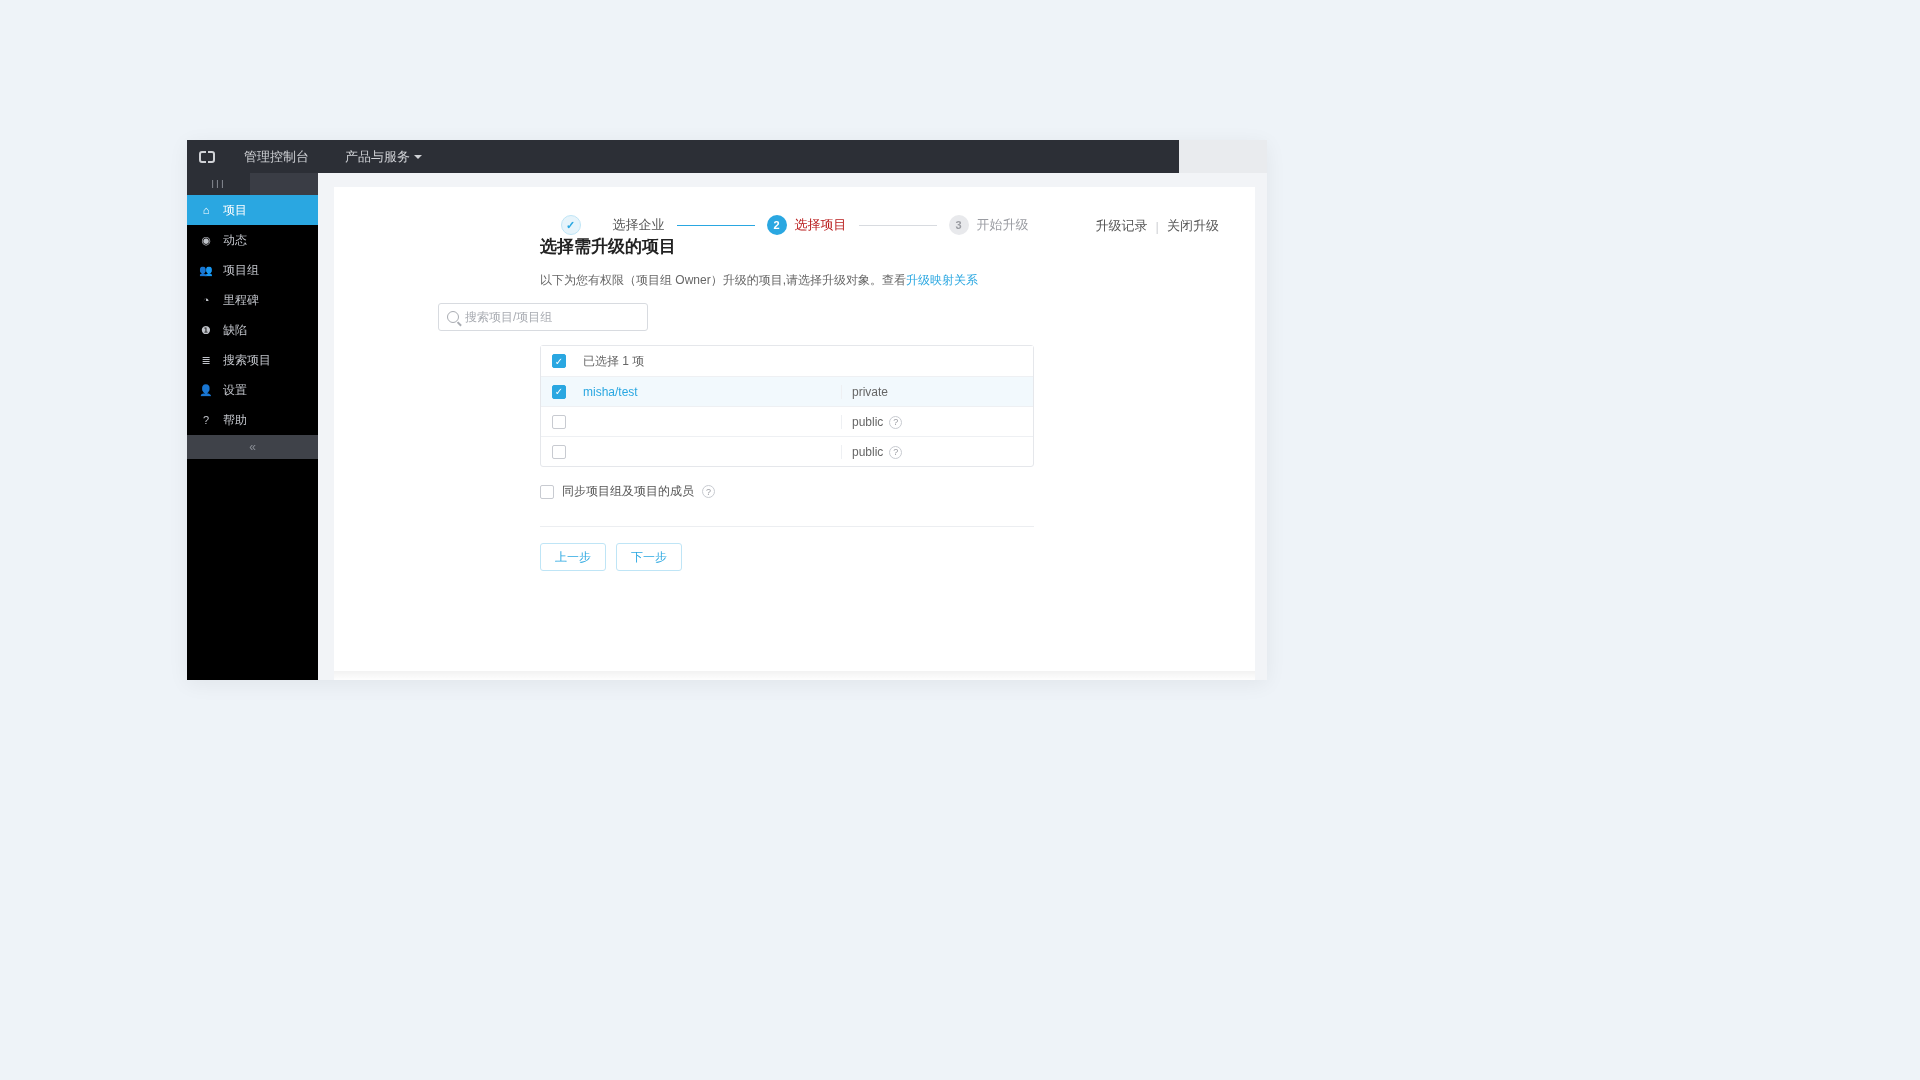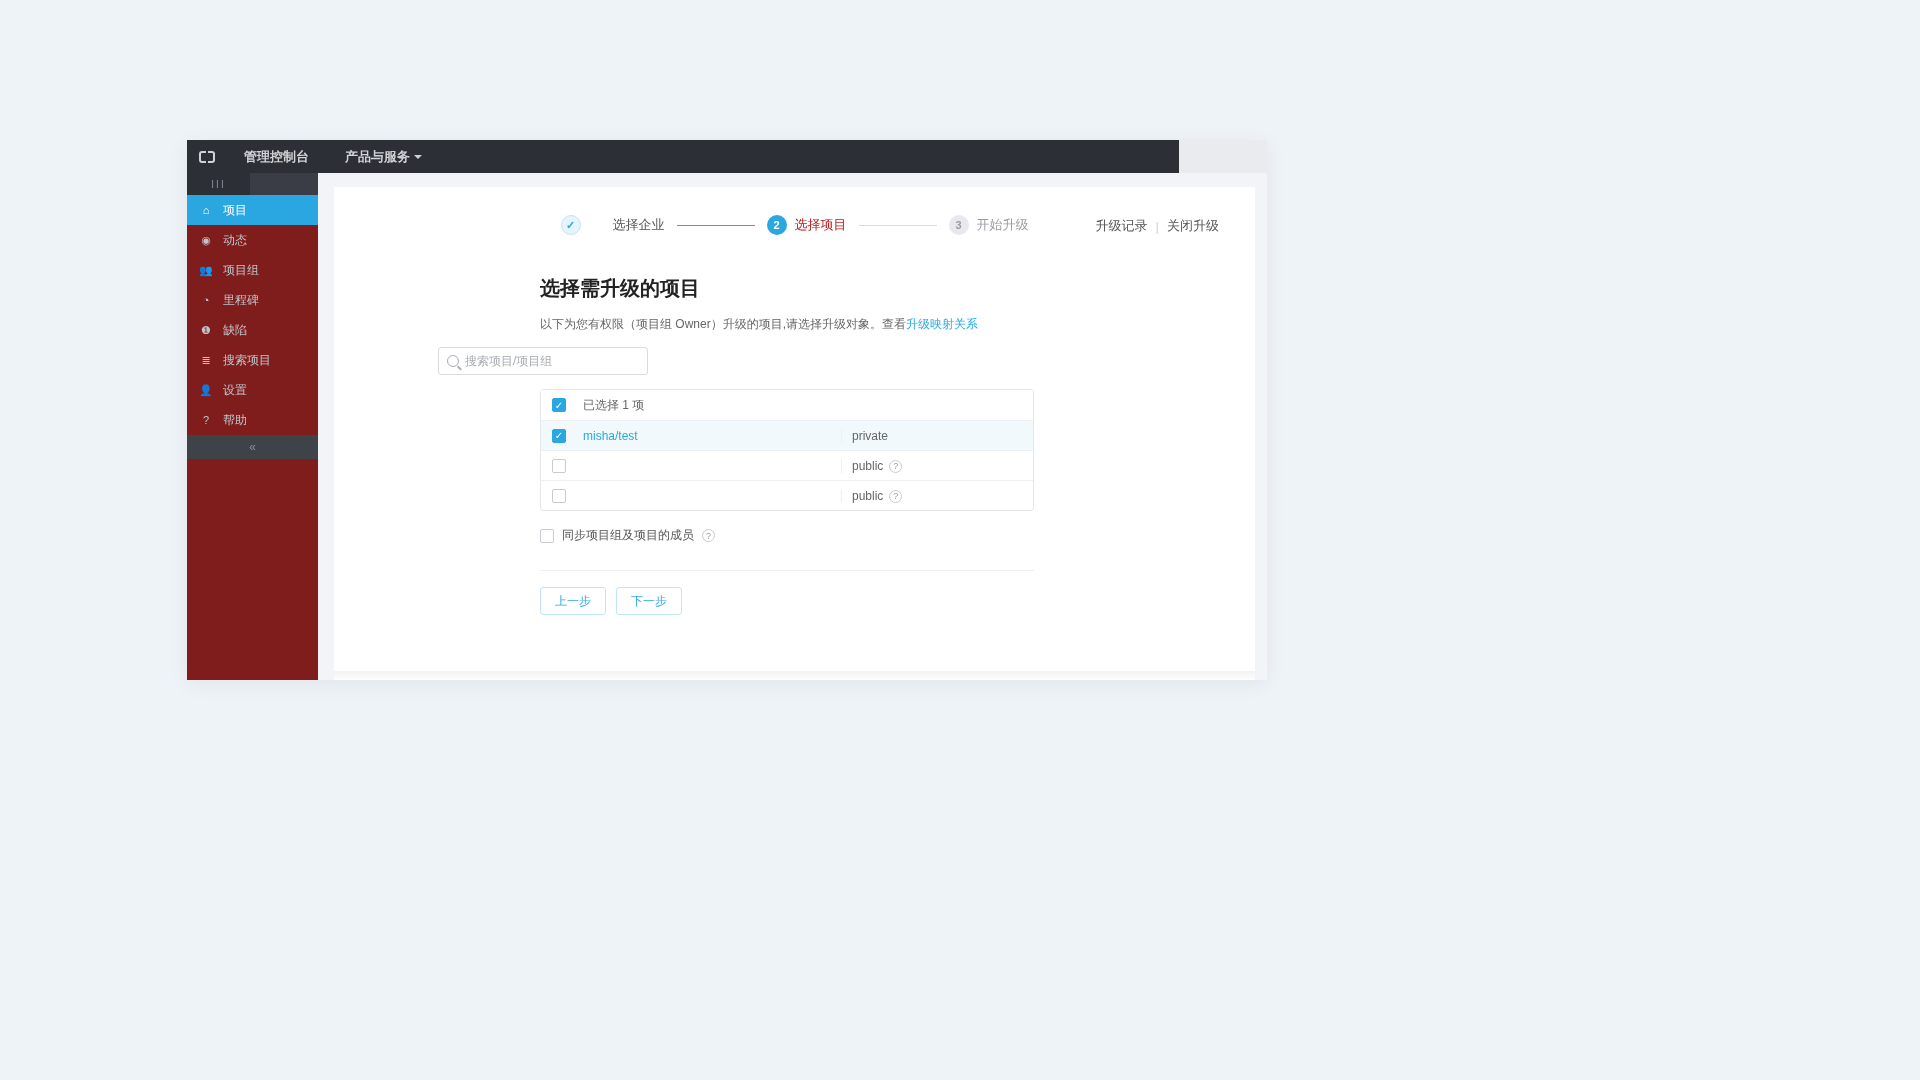--- a/index.html
+++ b/index.html
@@ -25,21 +25,20 @@
     overflow: hidden;
   }
   
   .top-header {
     height: 33px;
     background: #2c2f36;
     display: flex;
     align-items: center;
     color: #d0d2d6;
     font-size: 13px;
-    font-weight: bold;
   }
   .logo-cell {
     width: 39px;
     display: flex;
     align-items: center;
     justify-content: center;
   }
   .logo-glyph {
     width: 16px; height: 12px;
     border: 2px solid #d0d2d6;
@@ -78,21 +77,21 @@
   .body-row {
     flex:1;
     display:flex;
     min-height:0;
     background:#f2f4f7;
   }
 
   
   .sidebar {
     width: 131px;
-    background:#7f1d1d;
+    background:#000000;
     display:flex;
     flex-direction:column;
     color:#c0c3c9;
     font-size:12px;
   }
   .sidebar-stripe{
     width:63px;
     height:22px;
     background:#2c2f36;
     display:flex;align-items:center;justify-content:center;
@@ -171,22 +170,21 @@
     position:absolute;
     right:36px; top:30px;
     display:flex;align-items:center;gap:8px;
     color:#555;font-size:13px;
   }
   .top-right-links .sep{color:#d0d2d6;}
   .top-right-links span{cursor:pointer;}
 
   
   .section-title{
-    margin-top:40px;
-    font-size:20px;
+    font-size:17px;
     font-weight:600;
     color:#222;
     margin-left:170px;
   }
   .section-desc{
     margin-top:14px;
     margin-left:170px;
     font-size:12px;
     color:#666;
   }

